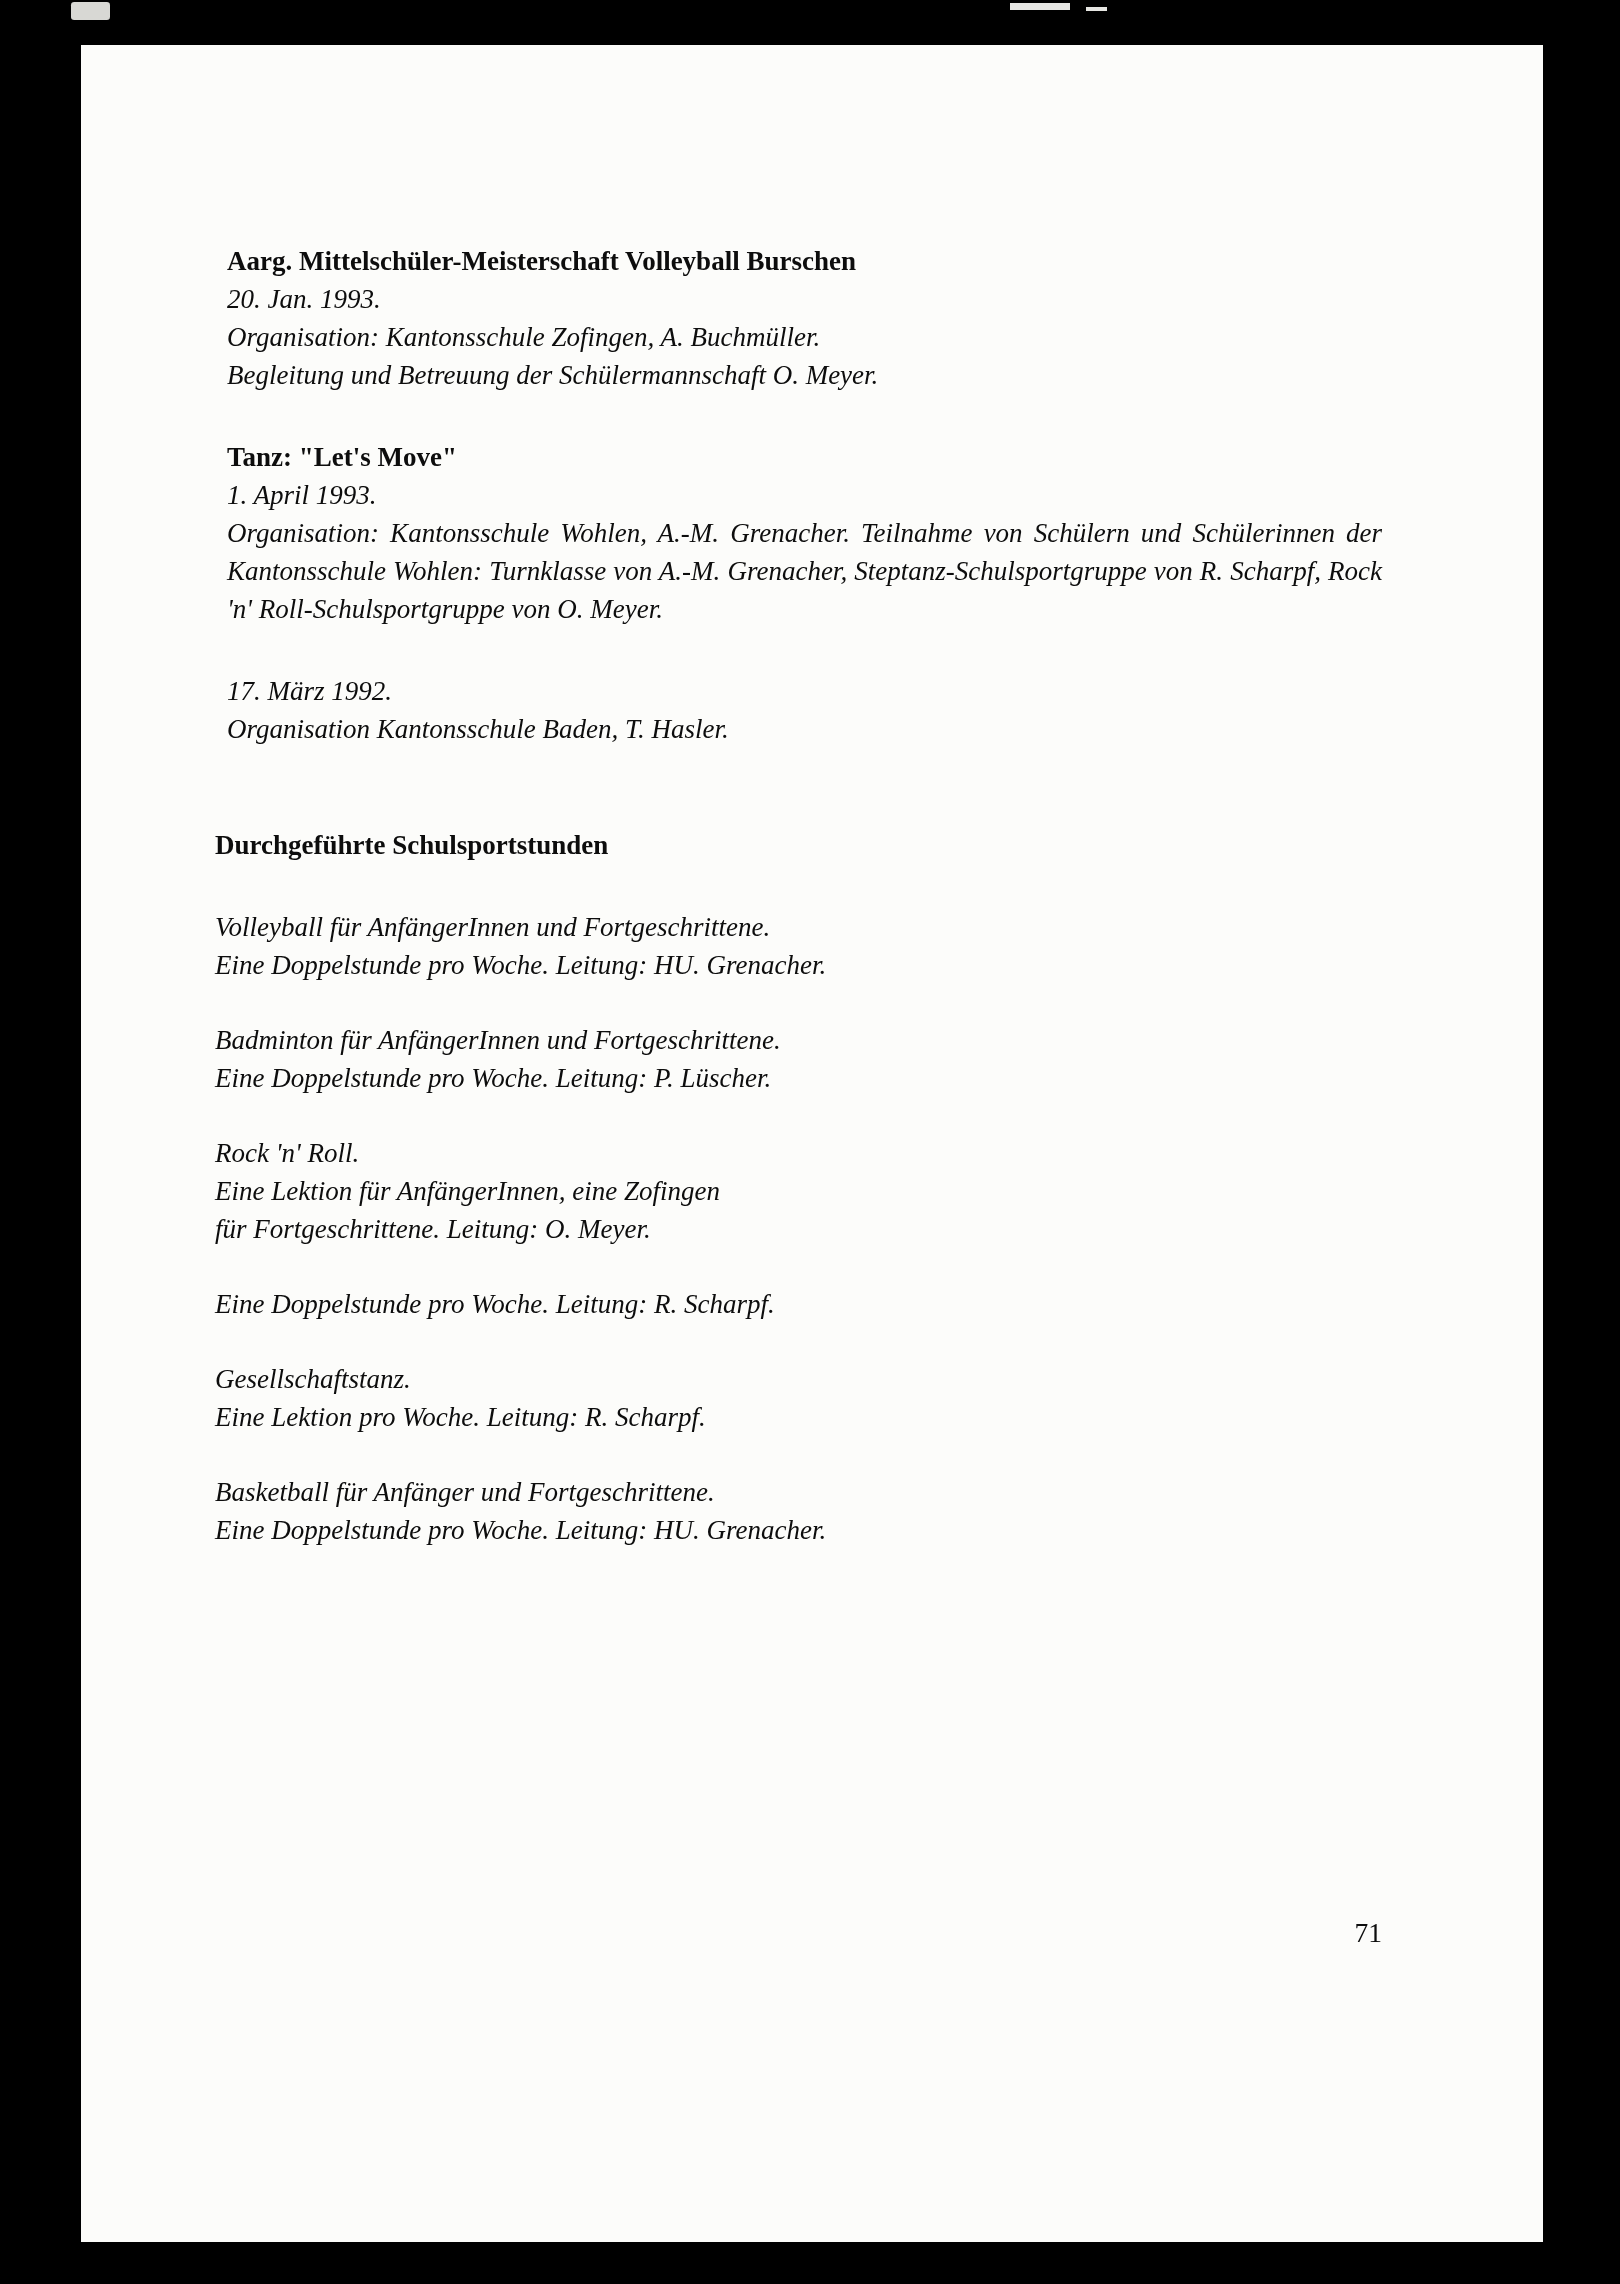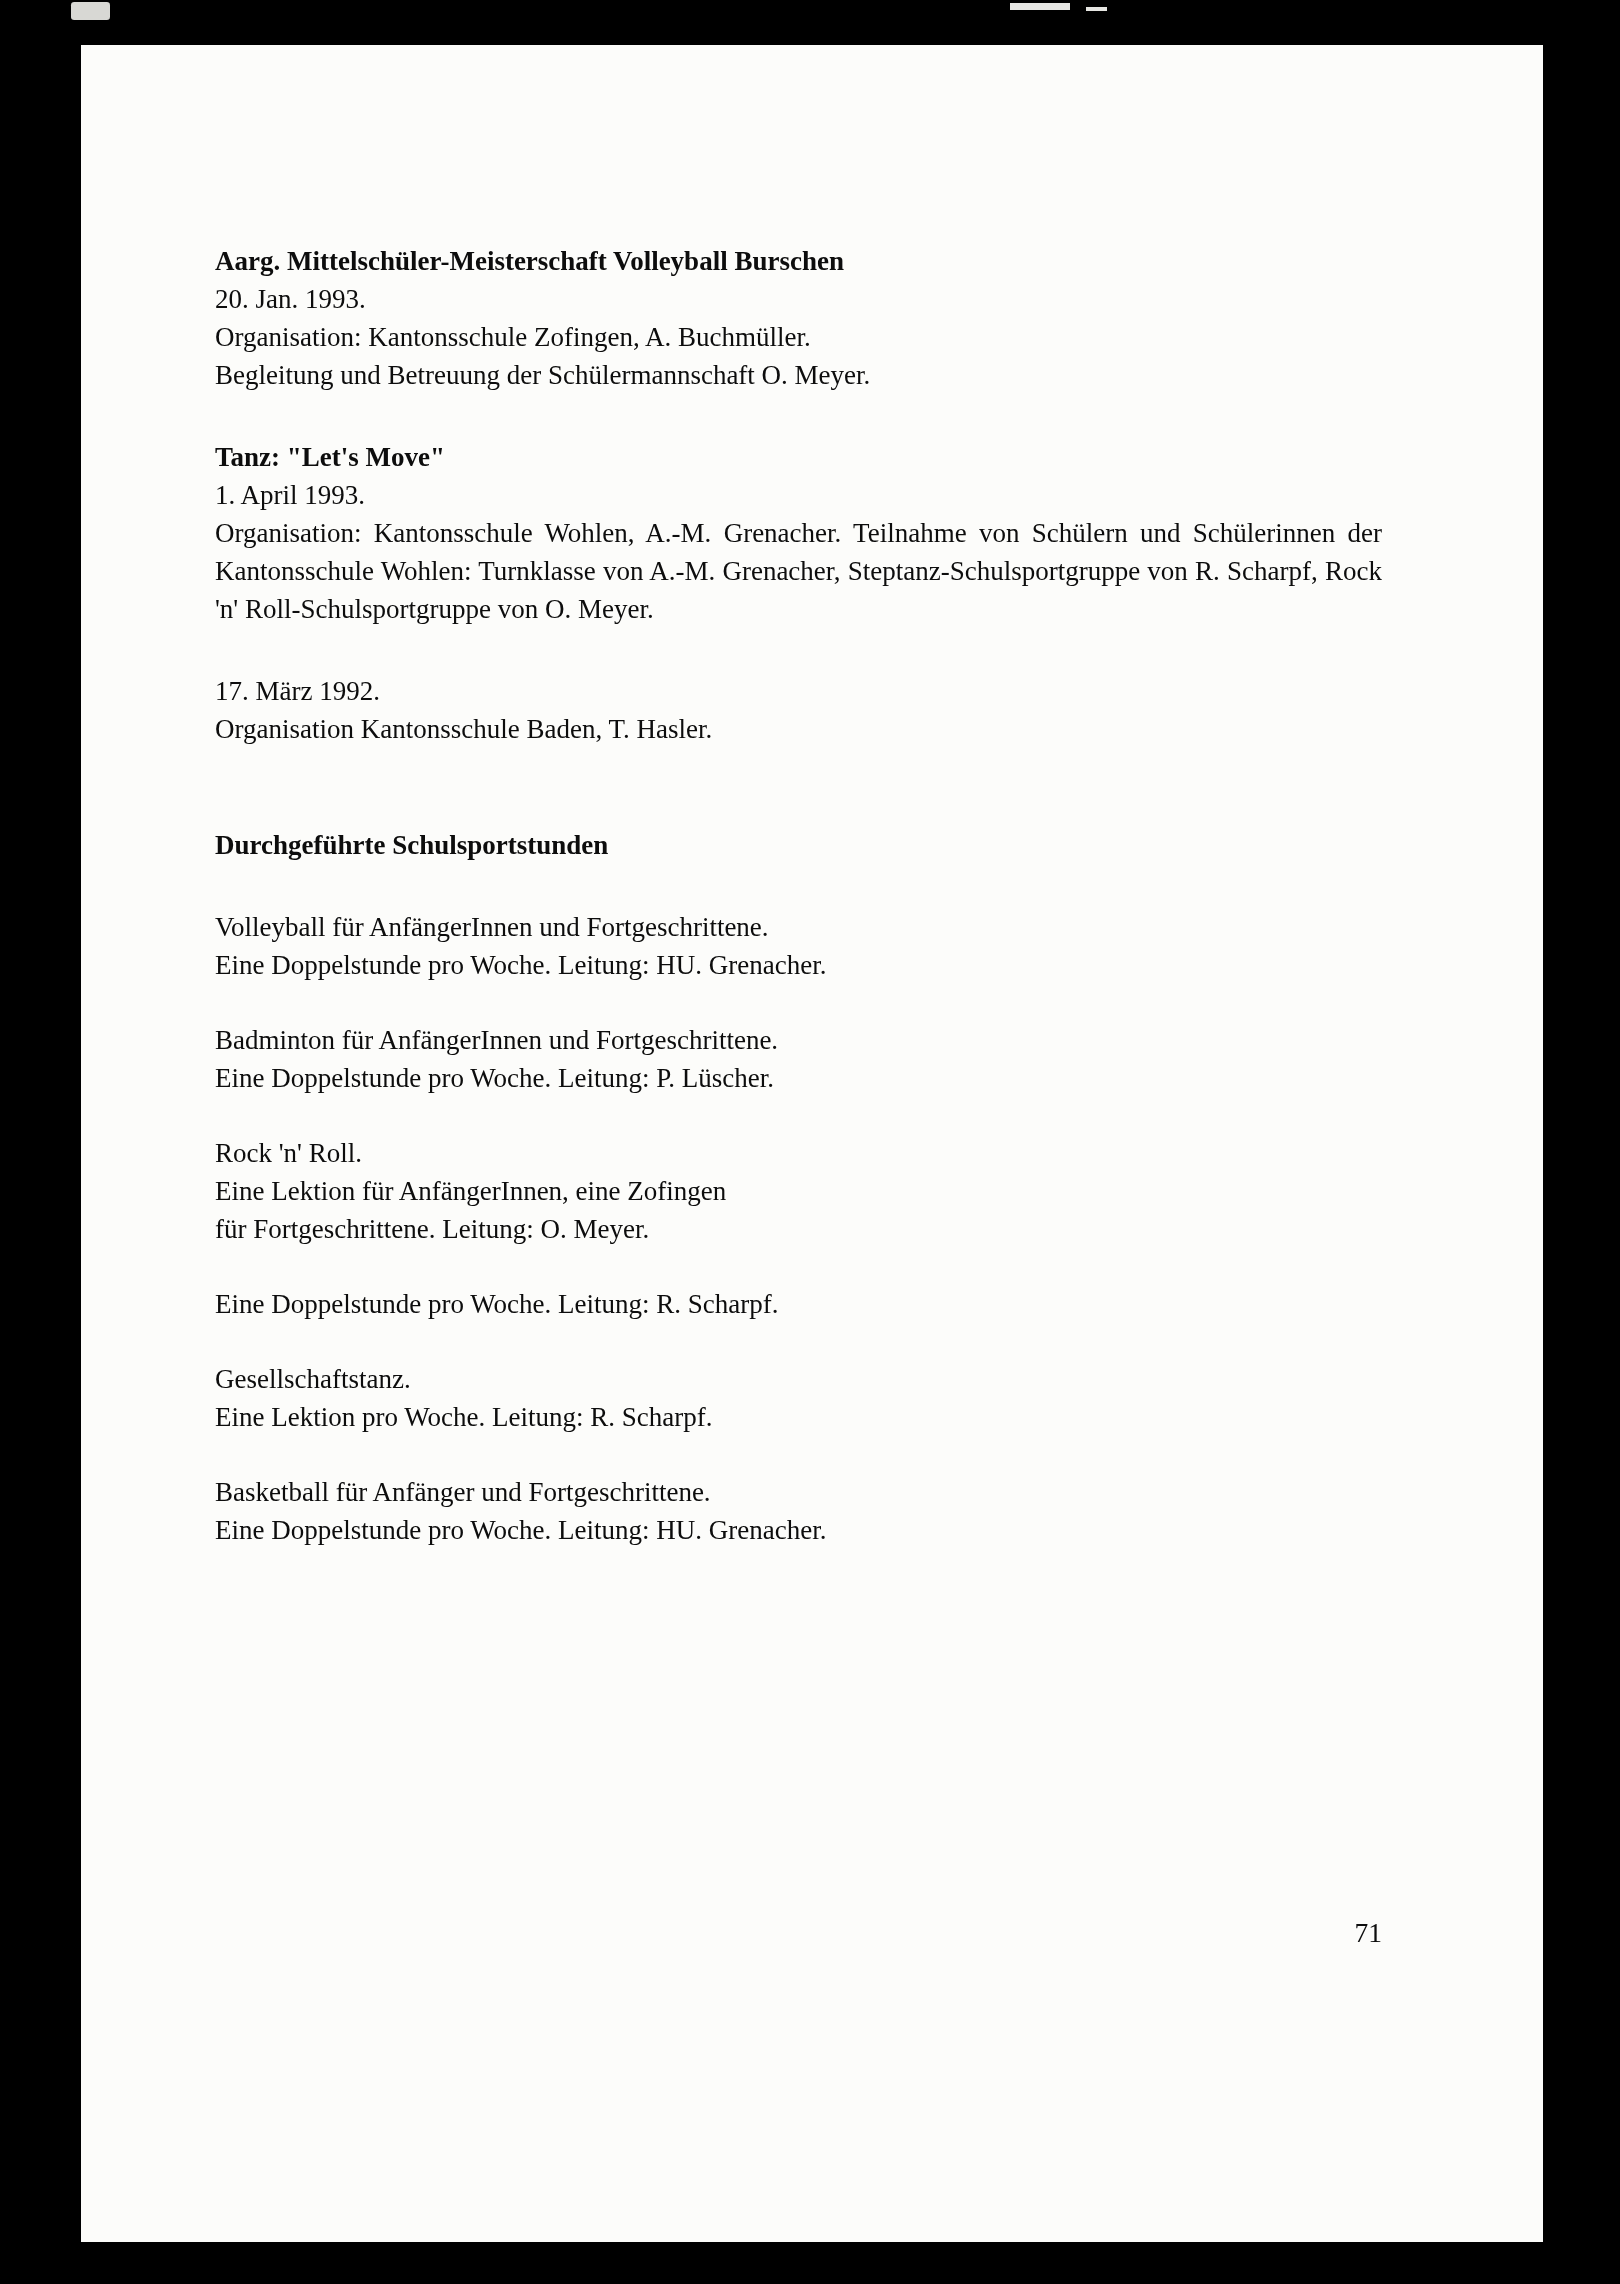--- a/index.html
+++ b/index.html
@@ -42,22 +42,23 @@
   .content h3 {
     margin: 0;
     padding: 0;
     font-size: 27px;
     line-height: 38px;
     font-weight: bold;
   }
   .content p {
     margin: 0;
     padding: 0;
+    font-style: italic;
   }
-  .event { margin-bottom: 44px; }
+  .event { margin-bottom: 44px; margin-left: 12px; }
   .event.last { margin-bottom: 78px; }
   .justify { text-align: justify; }
   .courses-heading { margin-bottom: 44px !important; }
   .course { margin-bottom: 37px; }
   .page-number {
     position: absolute;
     left: 134px;
     top: 1872px;
     width: 1167px;
     text-align: right;

